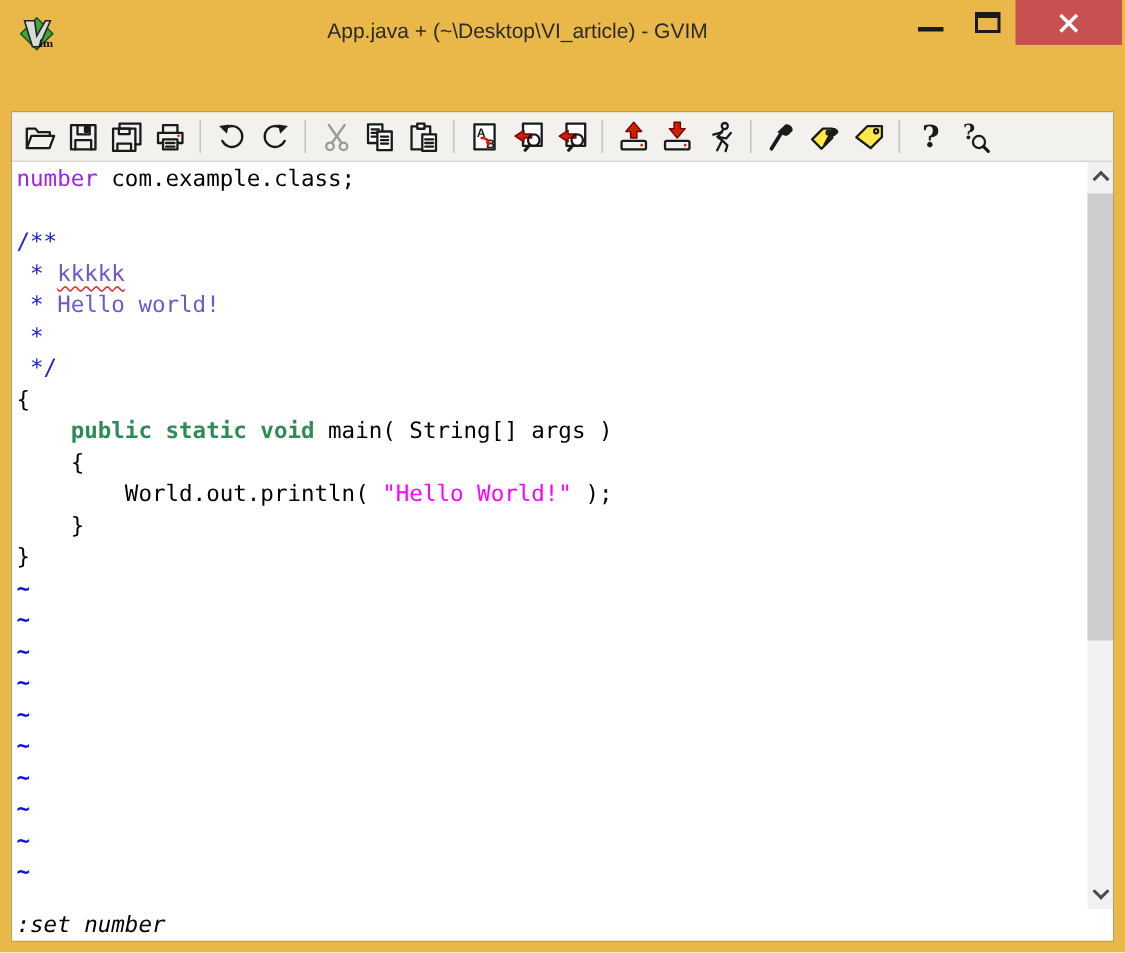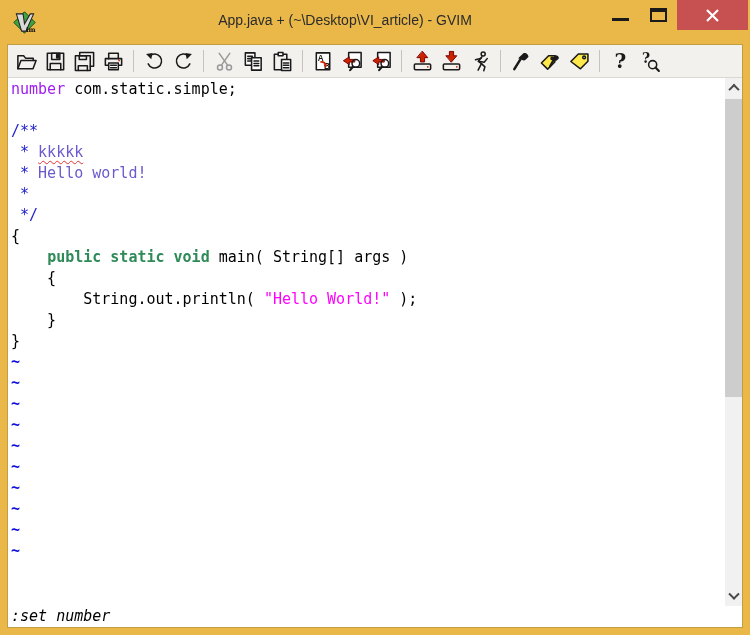--- a/index.html
+++ b/index.html
@@ -1,17 +1,17 @@
 <!DOCTYPE html>
 <html><head>
 <meta charset="utf-8">
 <style>
   * { margin:0; padding:0; box-sizing:border-box; }
   html,body { width:750px; height:635px; overflow:hidden; background:#fff; }
-  .window { width:750px; height:635px; background:#eab849; display:flex; flex-direction:column; font-family:"Liberation Sans", sans-serif; }
+  .window { width:750px; height:635px; background:#eab849; display:flex; flex-direction:column; font-family:"Liberation Sans", sans-serif;gap:30px; }
 
   
   .titlebar { height:44px; position:relative; display:flex; align-items:center; flex:none; }
   .app-icon { margin:0 0 0 12px; width:24px; height:24px; display:flex; align-items:center; justify-content:center; }
   .title { position:absolute; left:100px; right:160px; top:0; height:40px; line-height:40px; text-align:center; font-size:14px; color:#2b2b2b; white-space:nowrap; overflow:hidden; }
   .win-controls { position:absolute; right:0; top:0; display:flex; }
   .wc-btn { height:30px; display:flex; align-items:center; justify-content:center; }
   .btn-min, .btn-max { width:38px; }
   .btn-close { width:71px; background:#c75050; margin-right:2px; }
   .glyph-min { width:17px; height:3px; background:#1a1a1a; margin-top:8px; }
@@ -236,31 +236,31 @@
           <svg width="23" height="23" viewBox="0 0 24 24" fill="none" stroke="#1a1a1a" stroke-width="1.6" stroke-linejoin="round" stroke-linecap="round">
             <text x="8.5" y="13.5" text-anchor="middle" font-size="14.5" font-weight="bold" fill="#1a1a1a" stroke="none" font-family="'DejaVu Serif',serif">?</text>
             <circle cx="15.3" cy="15.3" r="4.2"></circle>
             <line x1="18.3" y1="18.3" x2="21.8" y2="21.8" stroke-width="2.2"></line>
           </svg>
         </div>
       </div>
 
     <div class="main">
       <div class="editor" id="editor">
-          <div class="code-line"><span class="tok-preproc">number</span><span class="tok-plain"> com.static.simple;</span></div>
+          <div class="code-line"><span class="tok-preproc">number</span><span class="tok-plain"> com.example.class;</span></div>
           <div class="code-line"></div>
           <div class="code-line"><span class="tok-comment">/**</span></div>
           <div class="code-line"><span class="tok-comment"> * </span><span class="tok-special spell-error">kkkkk</span></div>
           <div class="code-line"><span class="tok-comment"> * </span><span class="tok-special">Hello world!</span></div>
           <div class="code-line"><span class="tok-comment"> *</span></div>
           <div class="code-line"><span class="tok-comment"> */</span></div>
           <div class="code-line"><span class="tok-plain">{</span></div>
           <div class="code-line"><span class="tok-plain">    </span><span class="tok-type">public static void</span><span class="tok-plain"> main( String[] args )</span></div>
           <div class="code-line"><span class="tok-plain">    {</span></div>
-          <div class="code-line"><span class="tok-plain">        String.out.println( </span><span class="tok-string">"Hello World!"</span><span class="tok-plain"> );</span></div>
+          <div class="code-line"><span class="tok-plain">        World.out.println( </span><span class="tok-string">"Hello World!"</span><span class="tok-plain"> );</span></div>
           <div class="code-line"><span class="tok-plain">    }</span></div>
           <div class="code-line"><span class="tok-plain">}</span></div>
           <div class="code-line"><span class="tok-nontext">~</span></div>
           <div class="code-line"><span class="tok-nontext">~</span></div>
           <div class="code-line"><span class="tok-nontext">~</span></div>
           <div class="code-line"><span class="tok-nontext">~</span></div>
           <div class="code-line"><span class="tok-nontext">~</span></div>
           <div class="code-line"><span class="tok-nontext">~</span></div>
           <div class="code-line"><span class="tok-nontext">~</span></div>
           <div class="code-line"><span class="tok-nontext">~</span></div>

